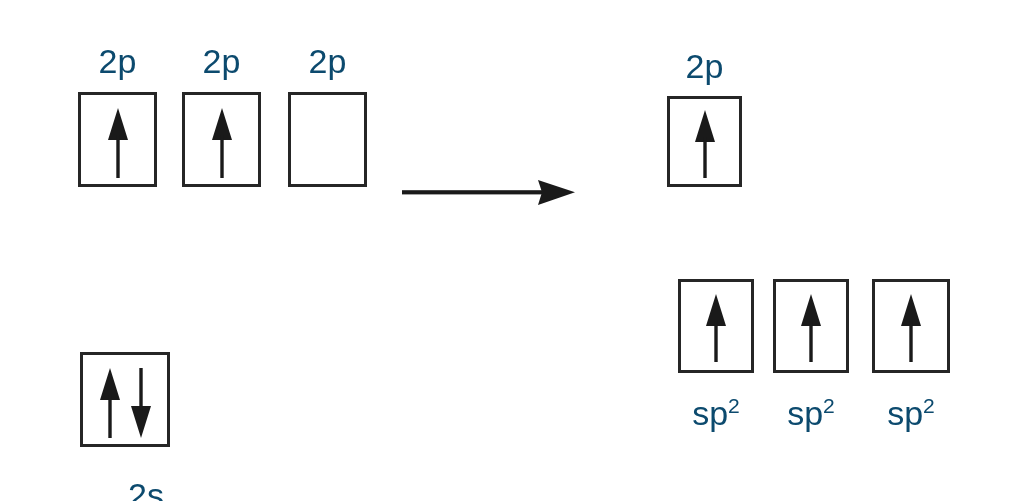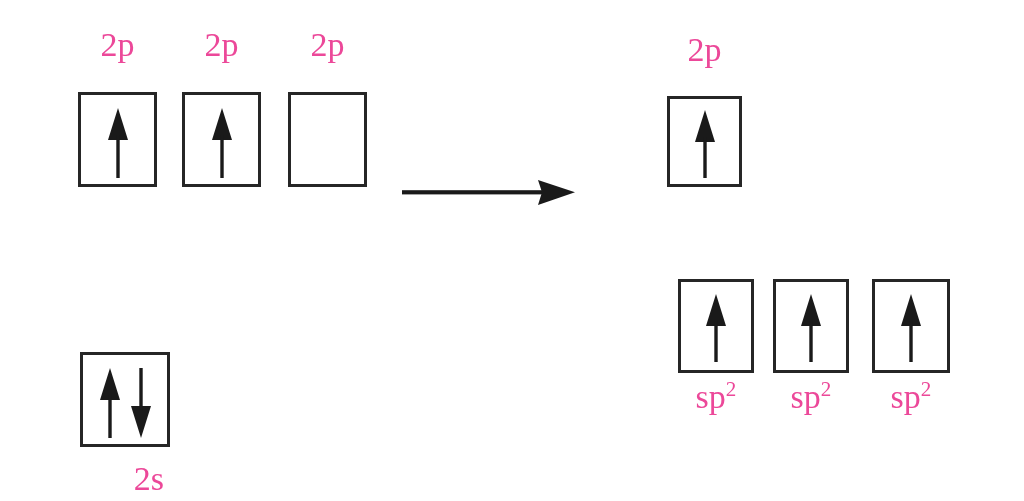--- a/index.html
+++ b/index.html
@@ -23,24 +23,25 @@
     box-sizing: border-box;
     border: 3px solid #262626;
     background: #ffffff;
   }
   
   .orb-label {
     position: absolute;
     font-size: 34px;
     line-height: 1;
     letter-spacing: 0px;
-    color: #ec4899;
+    color: #0c4a6e;
     white-space: nowrap;
     text-align: center;
-    font-family: Liberation Serif, serif;
+    font-family: Liberation Sans, sans-serif;
+    margin-top: 16px;
   }
   .orb-label sup {
     font-size: 0.62em;
     vertical-align: super;
     line-height: 0;
   }
   
   .e-arrow {
     position: absolute;
     display: block;

